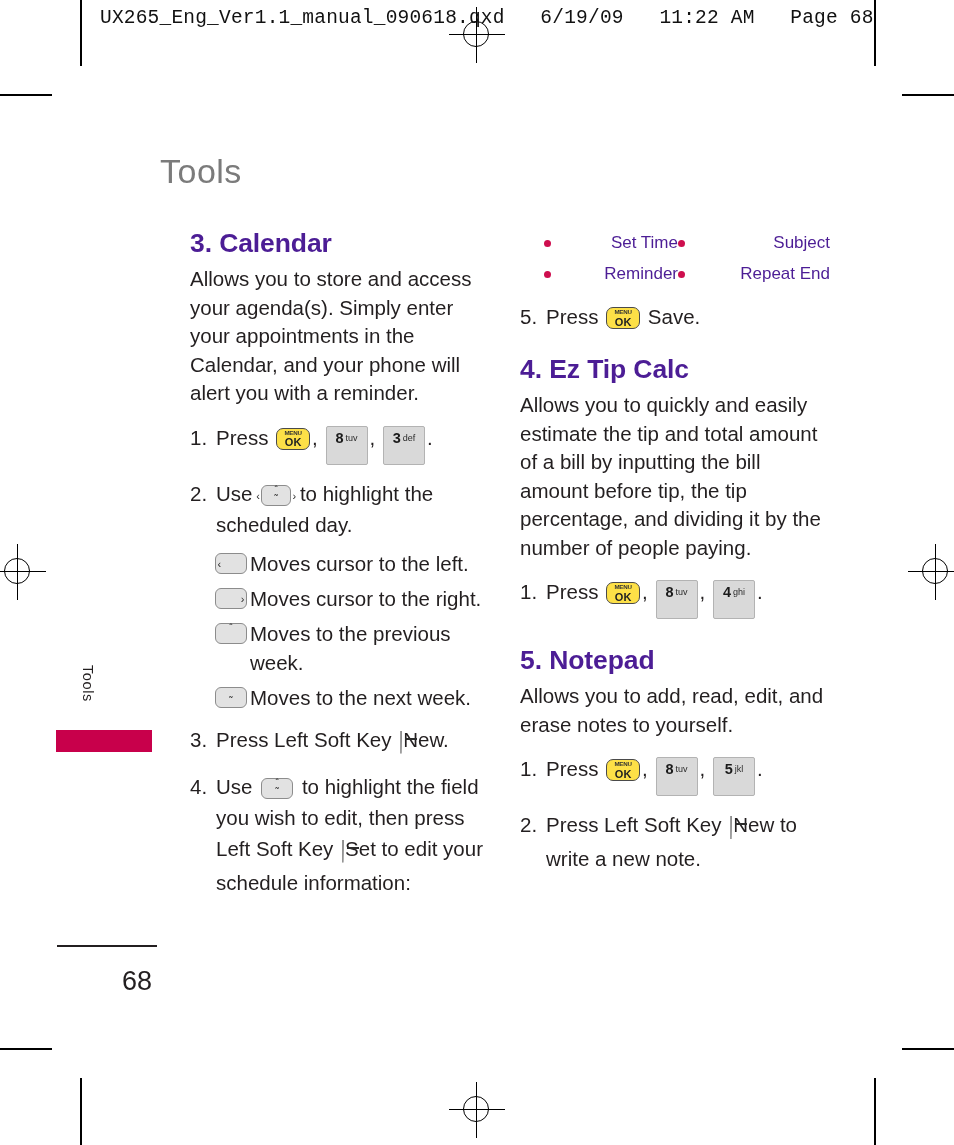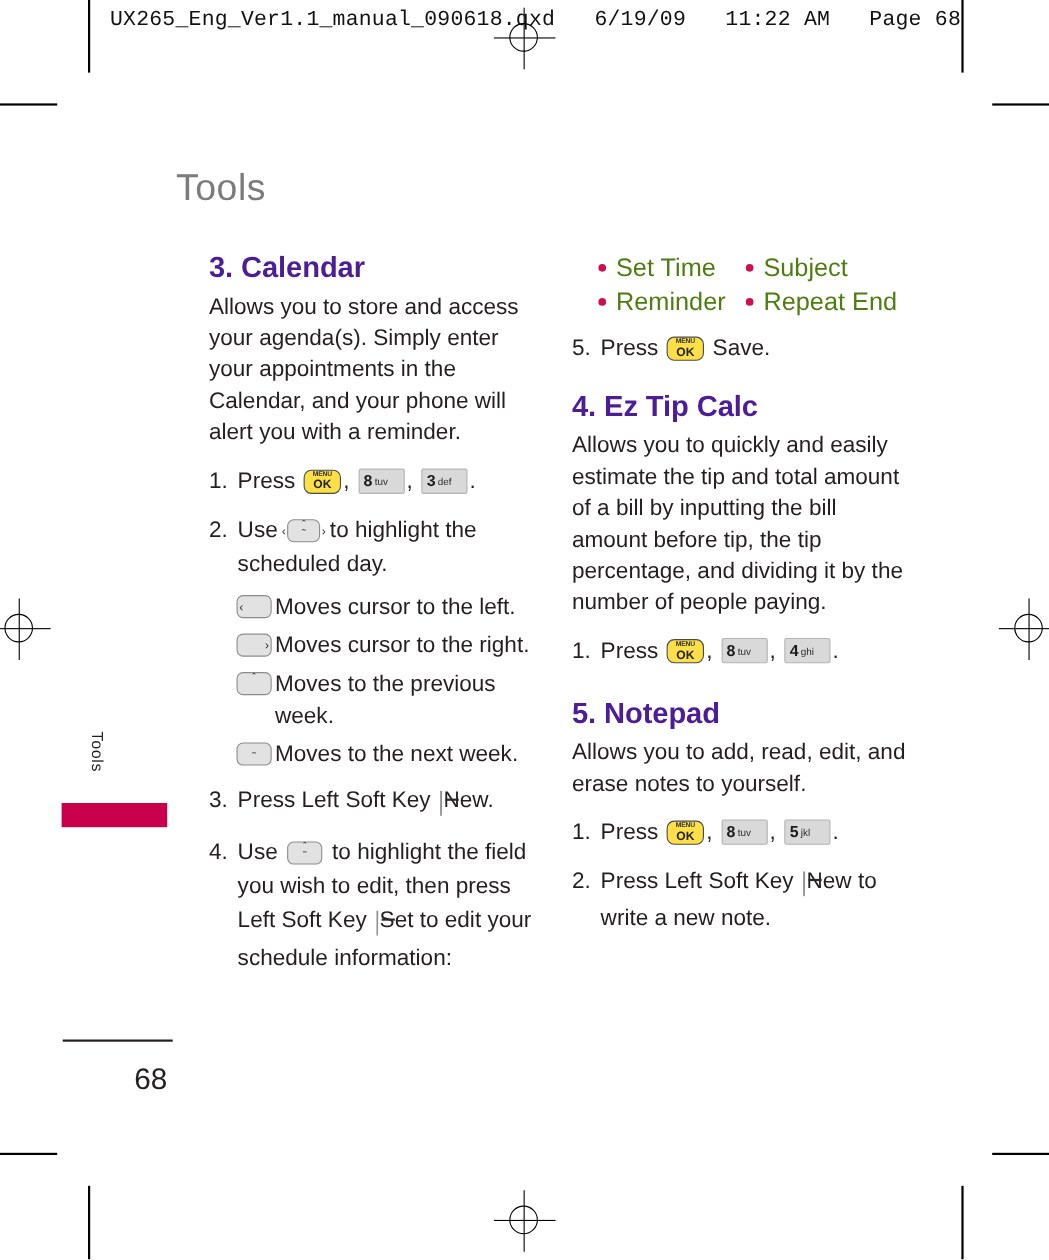--- a/index.html
+++ b/index.html
@@ -163,28 +163,28 @@
     font-weight: 700; color: #333; line-height: 6.4px;
   }
   .key-menuok .m2 {
     position: absolute; top: 7.5px; left: 0; right: 0;
     text-align: center;
     font-size: 11px; font-weight: 700; color: #222; line-height: 12px;
   }
 
   
   .key-num {
-    min-width: 42px; height: 23px;
+    min-width: 42px; height: 39px;
     background: #d9d9d9;
     border: 1px solid #b3b3b3;
     border-radius: 2px;
     position: relative;
     margin: 0 2px;
     padding: 0 4px;
-    text-align: left;
+    text-align: center;
     white-space: nowrap;
   }
   .key-num .d {
     font-size: 14.5px; font-weight: 700; color: #1a1a1a;
     line-height: 22px; vertical-align: top;
   }
   .key-num .l {
     font-size: 9px; color: #2b2b2b; line-height: 22px;
     vertical-align: top; margin-left: 2px;
   }
@@ -237,24 +237,25 @@
   
   .field-grid {
     display: grid;
     grid-template-columns: 134px 1fr;
     row-gap: 1px;
     margin: 0 0 12px 24px;
   }
   .fitem {
     position: relative;
     padding-left: 16px;
-    font-size: 23px;
+    font-size: 17px;
     line-height: 30px;
-    color: #4d7c0f;
+    color: #4c1d95;
     white-space: nowrap;
+    text-align: right;
   }
   .fitem .bdot {
     position: absolute;
     left: 0; top: 12px;
     width: 7px; height: 7px;
     border-radius: 50%;
     background: #ce0e4e;
   }
 </style>
 </head>

